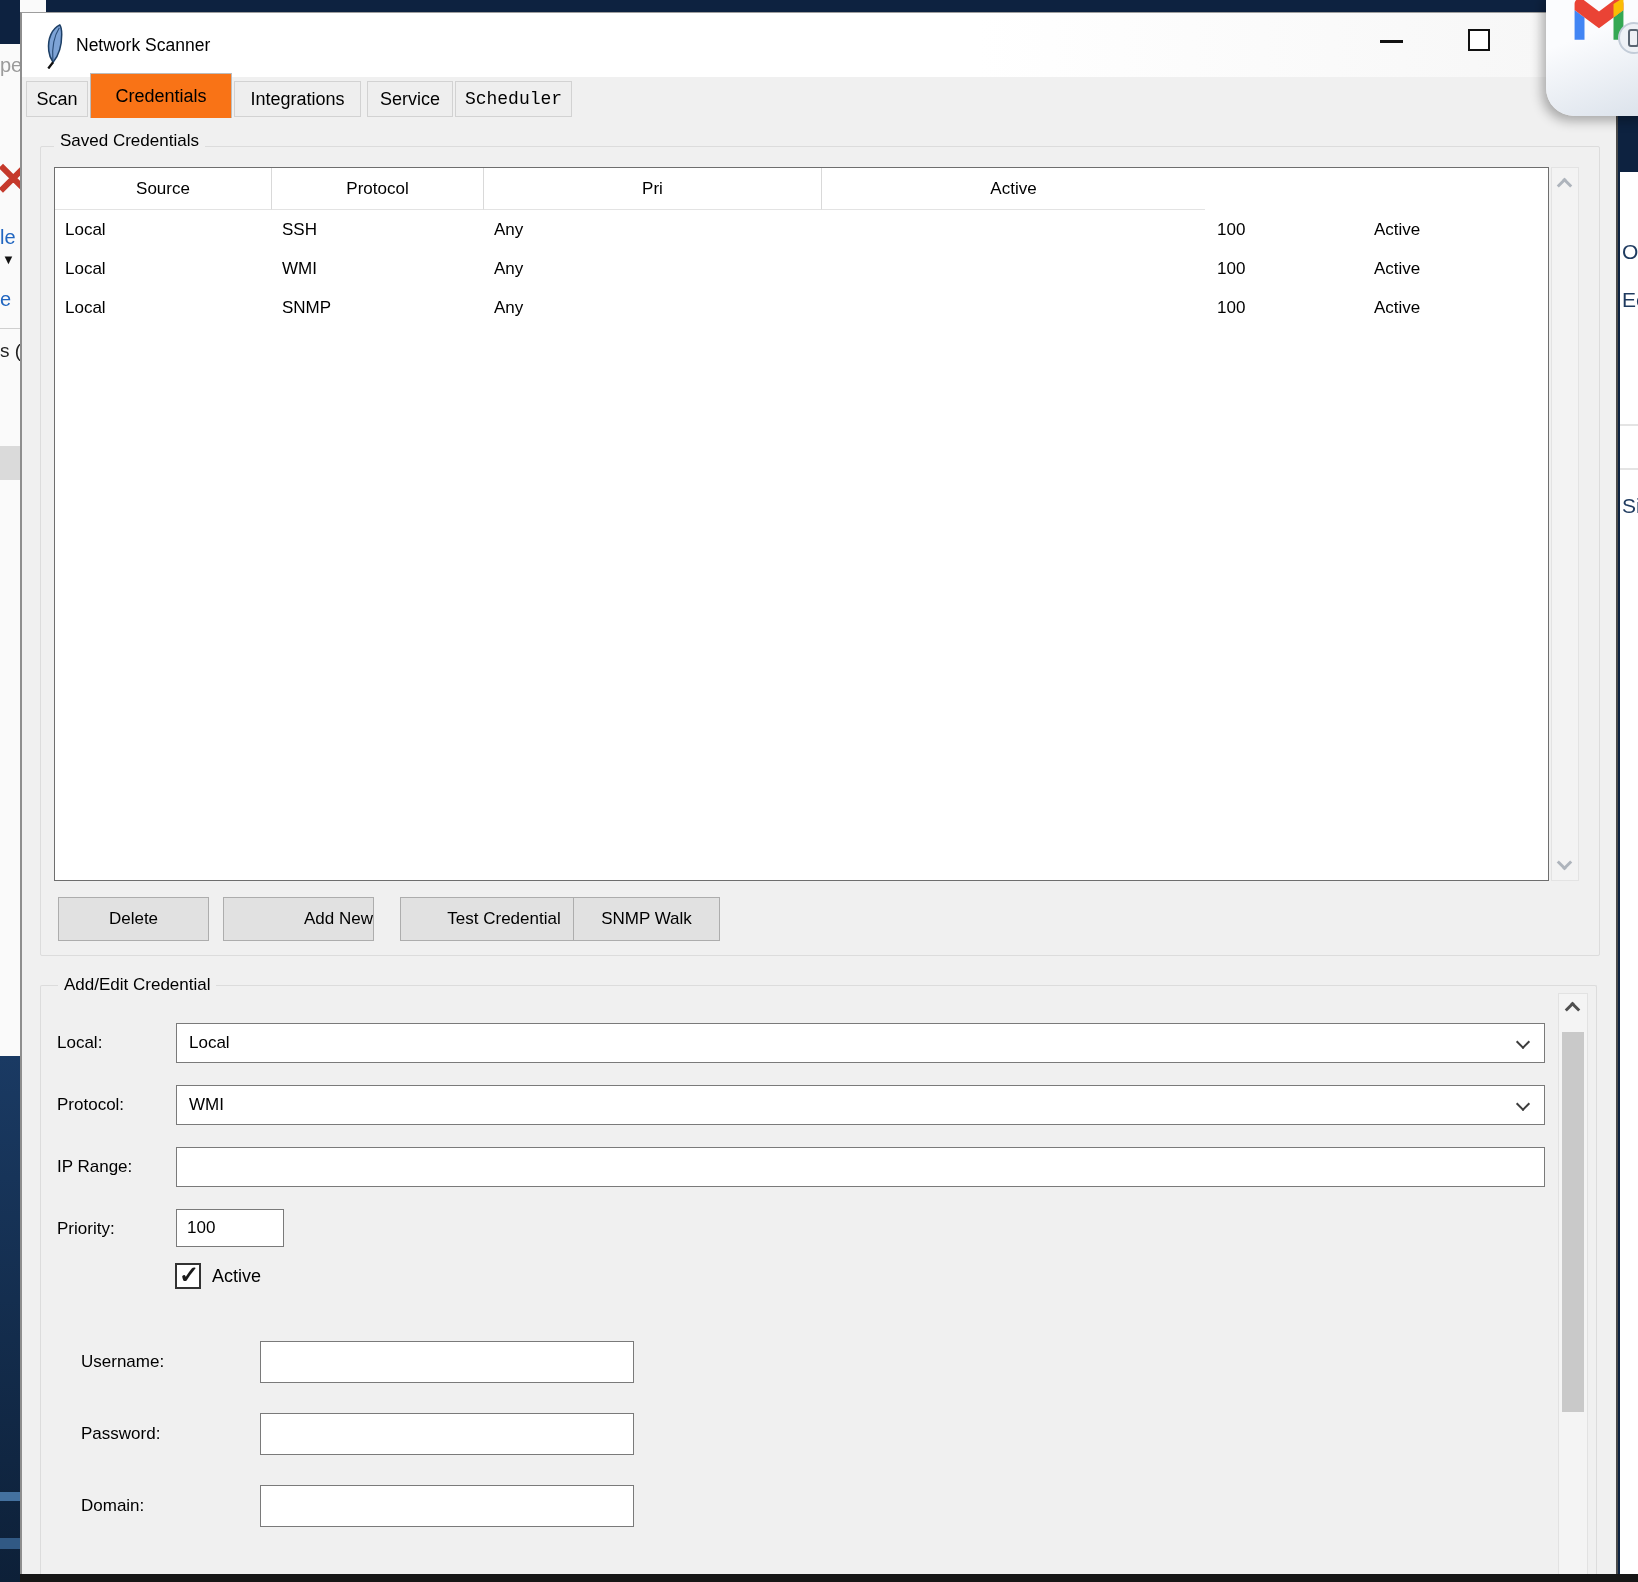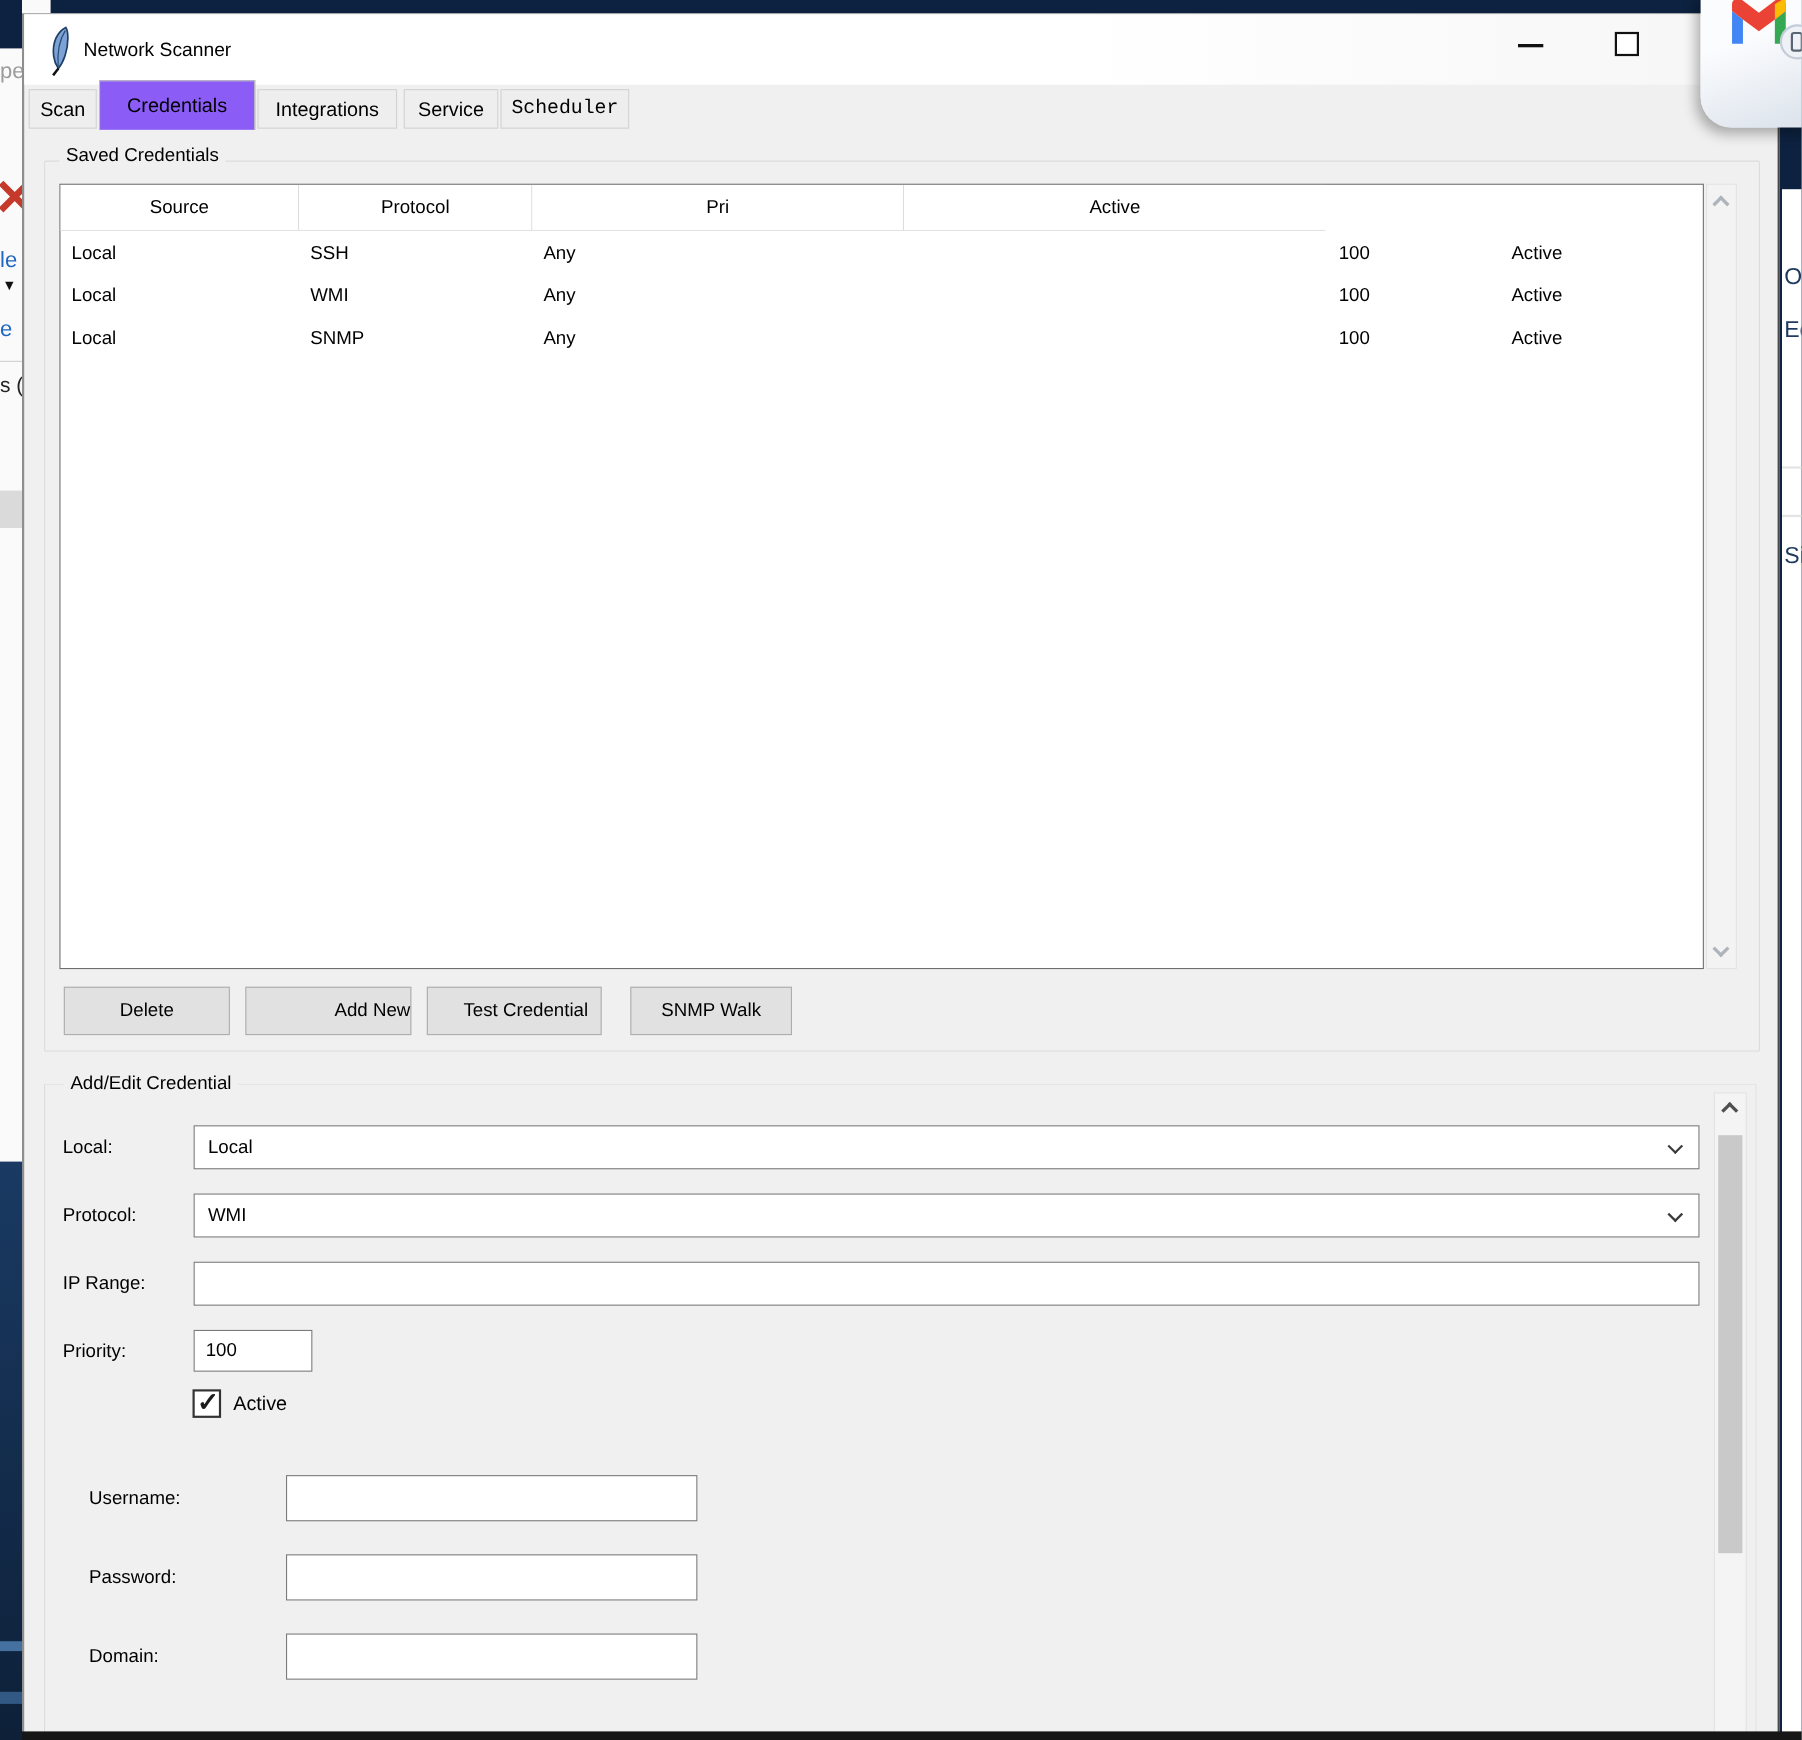--- a/index.html
+++ b/index.html
@@ -35,21 +35,21 @@
     background:linear-gradient(90deg,#ffffff 60%,#f6f6f6); }
   .feather { left:22px; top:10px; width:22px; height:46px; }
   .win-title { left:54px; top:20px; font-size:17.5px; line-height:24px; color:#000; }
   .btn-min { left:1358px; top:27px; width:23px; height:3px; background:#111; }
   .btn-max { left:1446px; top:16px; width:22px; height:22px; border:2px solid #111; background:#fff; }
 
   
   .tab { position:absolute; top:8px; height:36px; background:#eeeeee; border:1px solid #d2d2d2;
     text-align:center; font-size:18px; line-height:34px; }
   .tabbar { left:4px; top:60px; width:700px; height:44px; }
-  .tab.active { top:0; height:45px; background:#8b5cf6; border-color:#bcbcbc; border-bottom:none;
+  .tab.active { top:0; height:45px; background:#f97316; border-color:#bcbcbc; border-bottom:none;
     line-height:44px; z-index:2; }
 
   
   .groupbox { border:1px solid #dcdcdc; border-radius:2px; }
   .group-label { font-size:17px; background:#f0f0f0; padding:0 6px; height:24px; line-height:24px; z-index:2; }
 
   
   .cred-table { left:32px; top:154px; width:1495px; height:714px; background:#ffffff;
     border:1px solid #6e6e6e; overflow:hidden; }
   .tgrid { display:grid; grid-template-columns:217px 212px 338px 383px 161px 182px; }
@@ -186,21 +186,21 @@
       </div>
     </div>
 
     <div class="abs tbl-scroll">
       <div class="chev up"></div>
       <div class="chev down"></div>
     </div>
 
     <button class="pushbtn" style="left:36px;width:151px;">Delete</button>
     <button class="pushbtn" style="left:201px;width:151px;text-align:right;">Add New</button>
-    <button class="pushbtn" style="left:366px;width:159px;padding-left:21px;">Test Credential</button>
+    <button class="pushbtn" style="left:378px;width:187px;padding-left:21px;">Test Credential</button>
     <button class="pushbtn" style="left:551px;width:147px;">SNMP Walk</button>
 
     <div class="abs groupbox" style="left:18px;top:972px;width:1557px;height:600px;border-bottom:none;"></div>
     <div class="abs group-label" style="left:36px;top:960px;">Add/Edit Credential</div>
 
     <div class="abs flabel" style="left:35px;top:1010px;">Local:</div>
     <div class="abs combo" style="left:154px;top:1010px;width:1369px;">
       <span class="val">Local</span>
       <span class="cchev"></span>
     </div>

